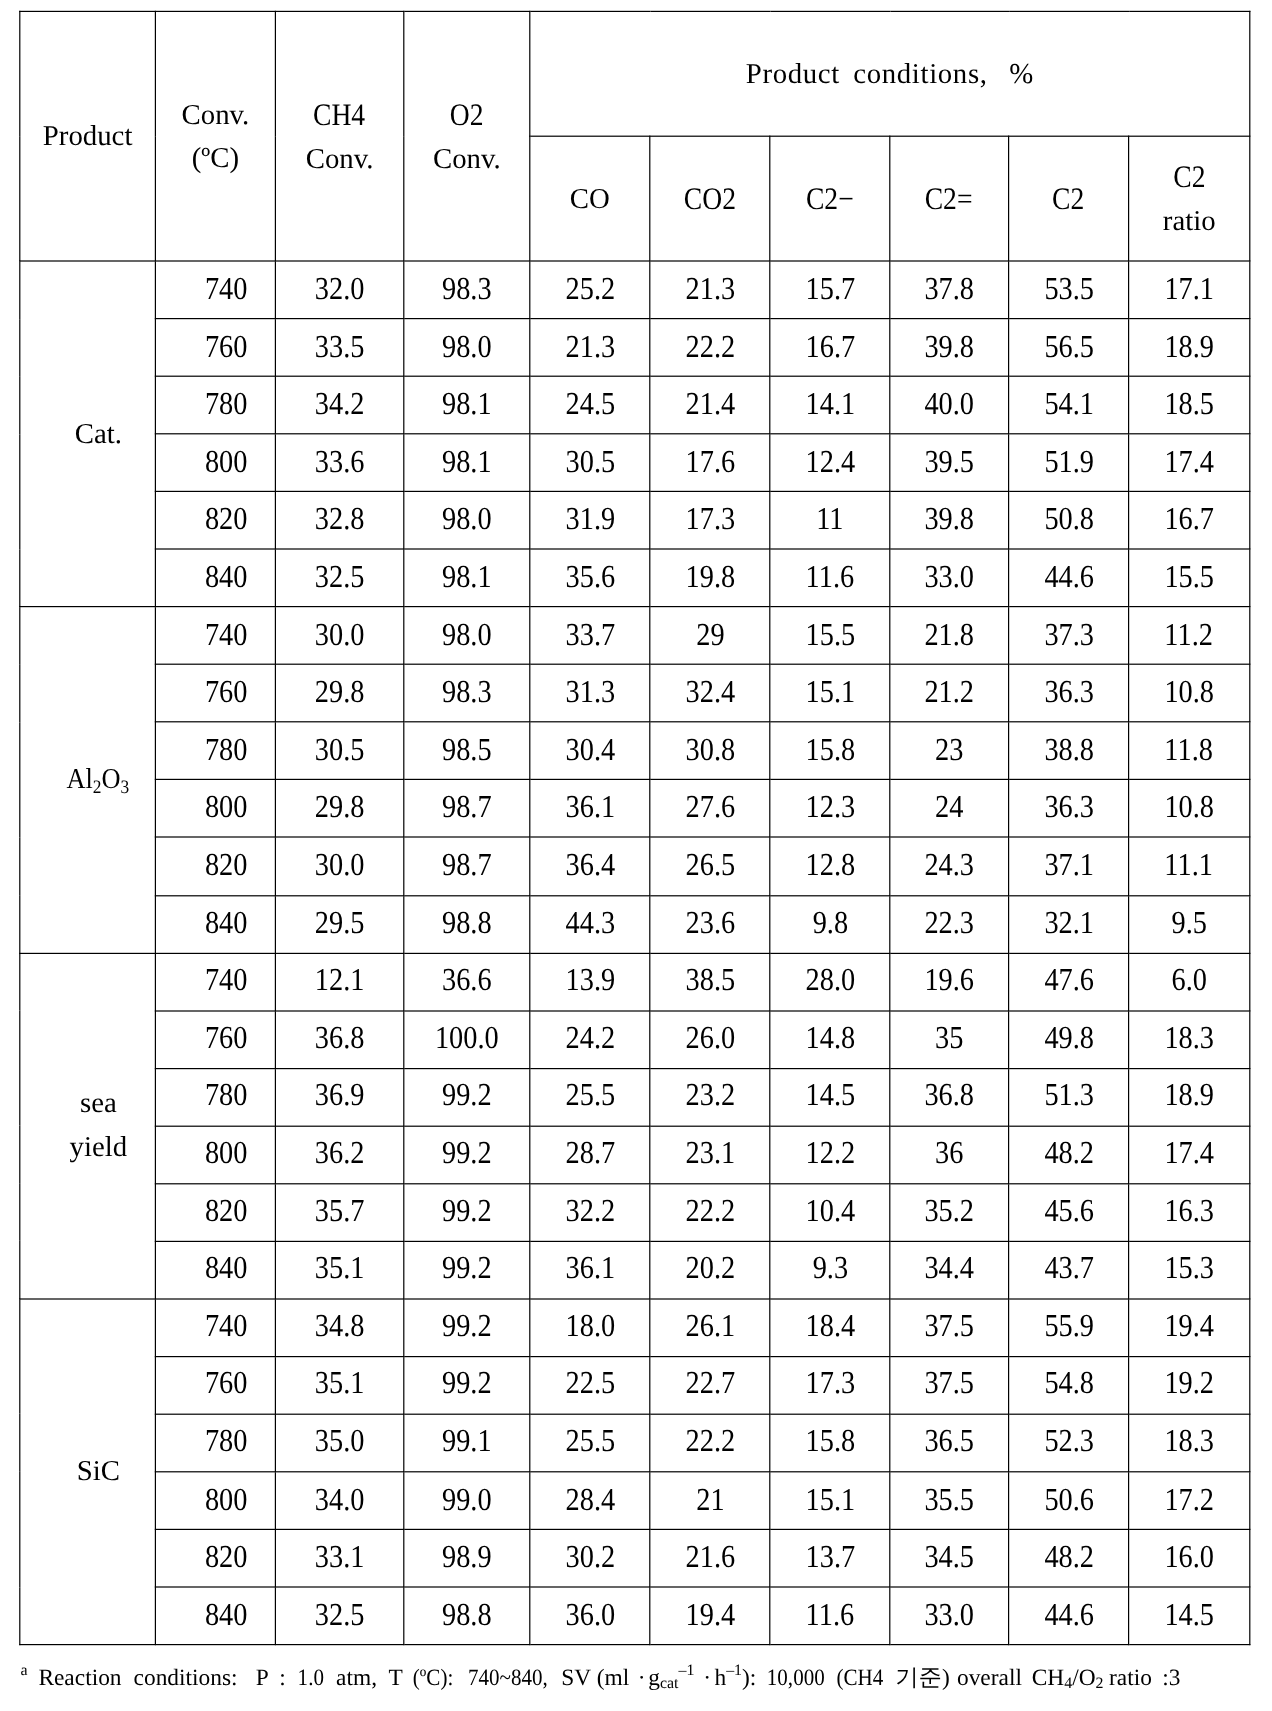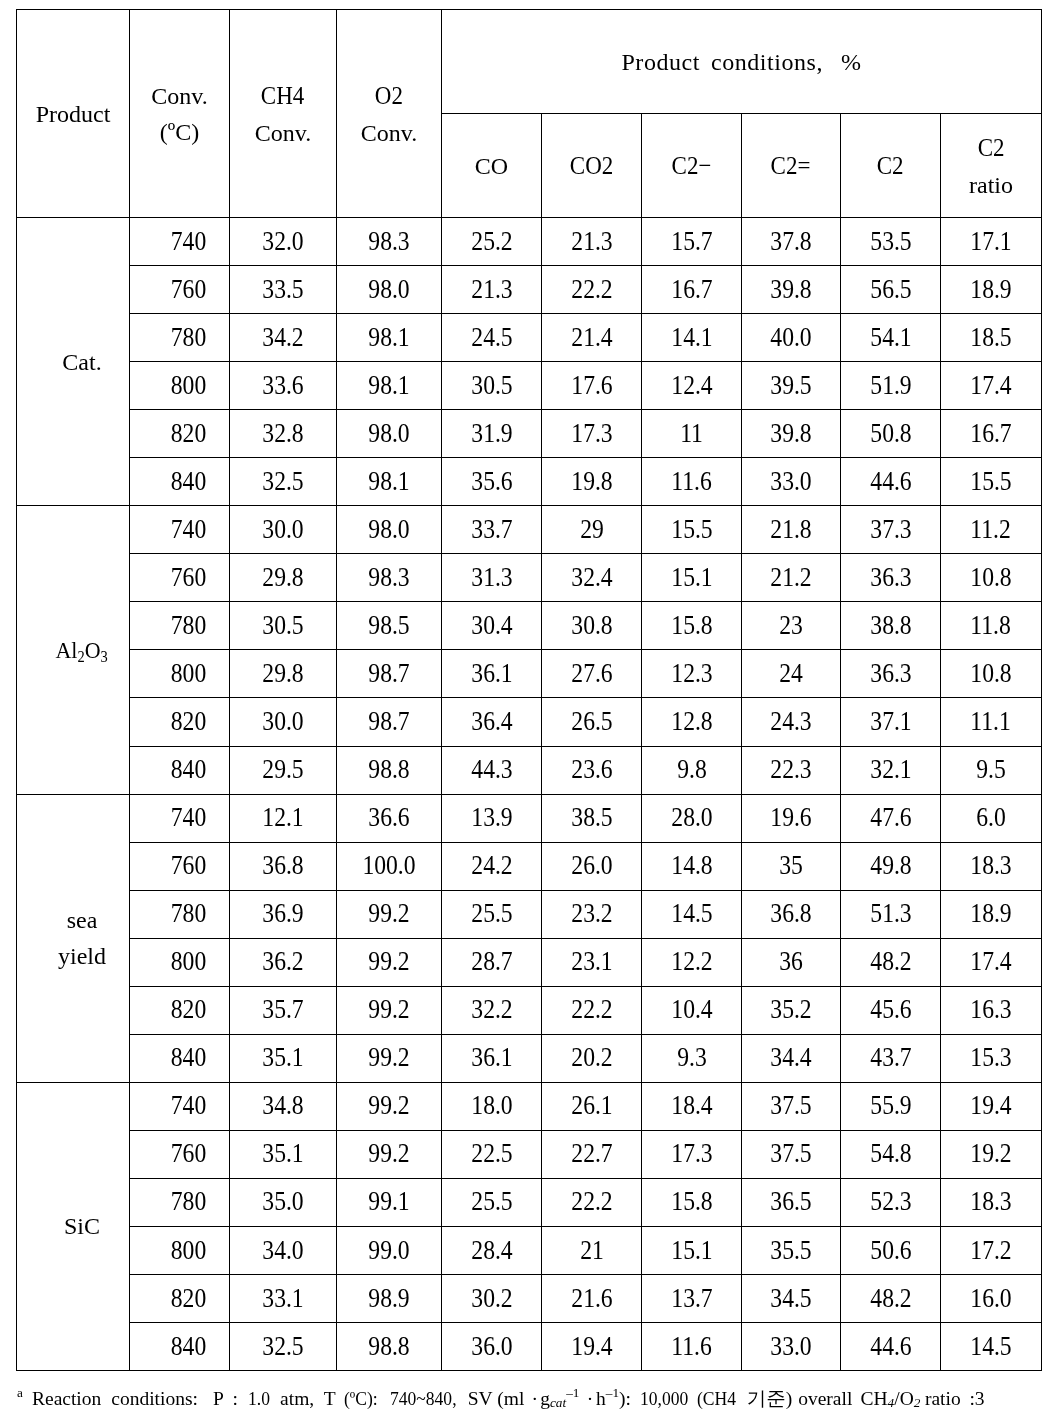--- a/index.html
+++ b/index.html
@@ -73,21 +73,21 @@
   .note {
     position:absolute;
     left:17px; top:1387px;
     font-size:19.5px;
     line-height:1.2;
     white-space:nowrap;
     word-spacing:0px;
   }
   .note .gap { display:inline-block; }
   .note sup { font-size:0.68em; vertical-align:0.62em; }
-  .note sub { font-size:0.68em; vertical-align:-0.18em;font-style:italic; }
+  .note sub { font-size:0.68em; vertical-align:-0.18em; }
 </style>
 </head>
 <body>
 
 <div id="page">
 <table class="grid">
 <colgroup>
 <col style="width:113px">
 <col style="width:100px">
 <col style="width:107px">

